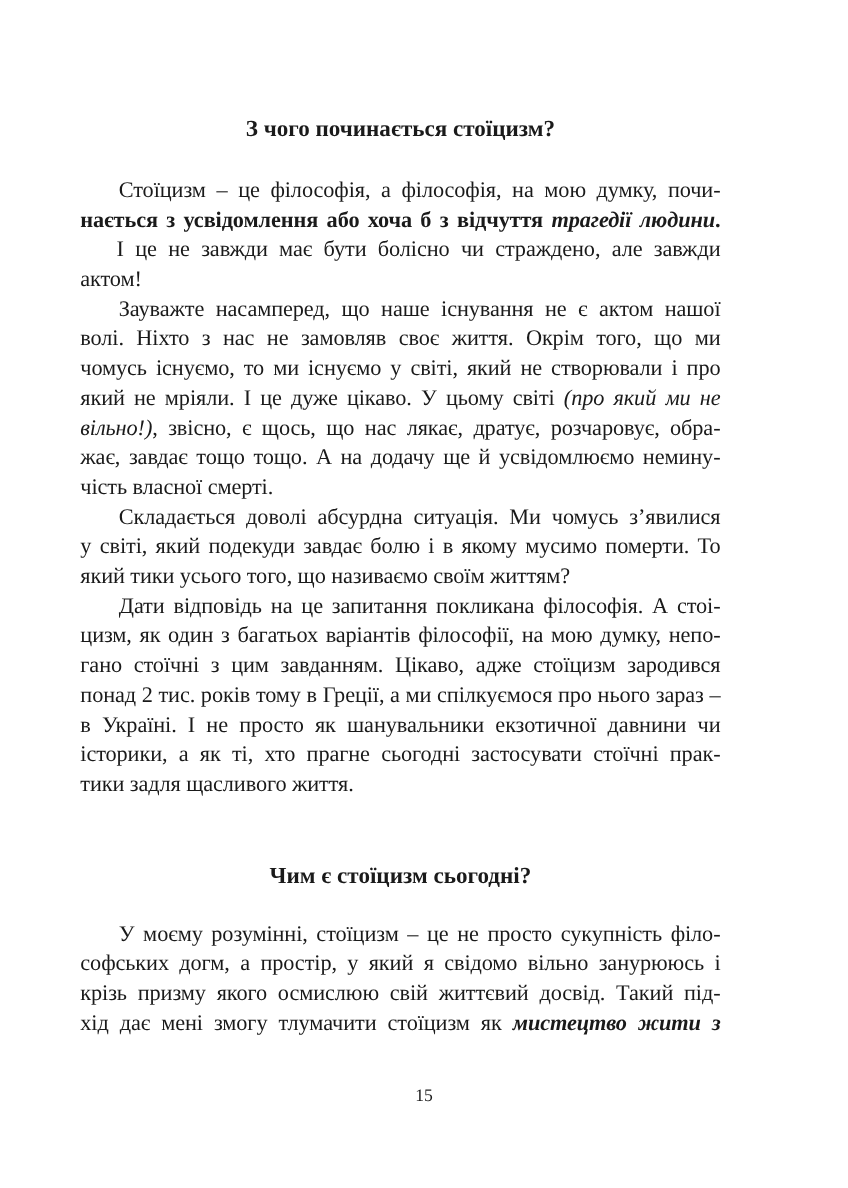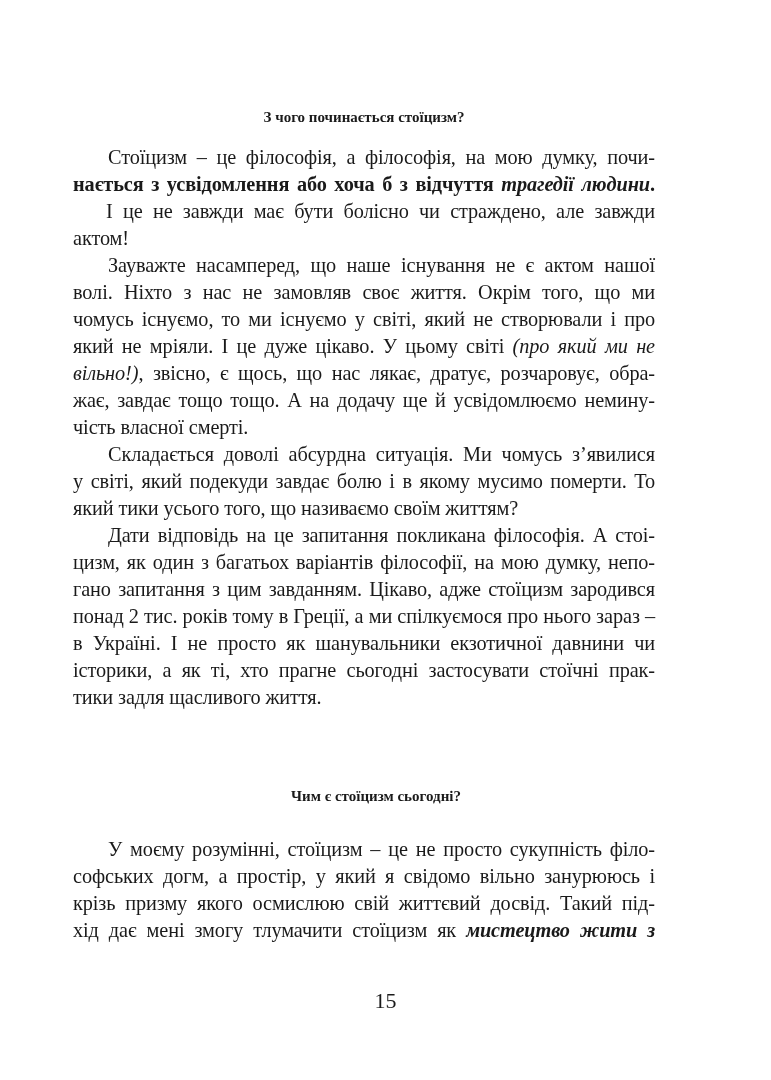--- a/index.html
+++ b/index.html
@@ -1,31 +1,31 @@
 <!DOCTYPE html>
 <html><head>
 <meta charset="utf-8">
 <style>
   html, body { margin: 0; padding: 0; background: #ffffff; }
   body { width: 771px; height: 1080px; position: relative; overflow: hidden;
          font-family: "Liberation Serif", "DejaVu Serif", serif; color: #1a1a1a; }
   .page { position: absolute; left: 73px; top: 0; width: 582px; }
-  h2 { margin: 0; font-size: 15px; font-weight: bold; text-align: center; line-height: 27px; }
+  h2 { margin: 0; font-size: 21px; font-weight: bold; text-align: center; line-height: 27px; }
   #h1 { position: absolute; top: 104px; left: 0; width: 582px; }
-  #s1 { position: absolute; top: 144px; left: 0; width: 582px; }
-  #h2 { position: absolute; top: 783px; left: 12px; width: 582px; }
+  #s1 { position: absolute; top: 160px; left: 0; width: 582px; }
+  #h2 { position: absolute; top: 783px; left: 0; width: 582px; }
   #s2 { position: absolute; top: 836px; left: 0; width: 582px; }
   p { margin: 0; font-size: 20.3px; line-height: 27px; text-align: justify;
       text-indent: 35px; hyphens: manual; letter-spacing: -0.1px; }
   .line { display: block; text-align: justify; text-align-last: justify; white-space: nowrap; }
   .line.last { text-align-last: left; }
   em { font-style: italic; }
   strong em, .bi { font-style: italic; font-weight: bold; }
   .pagenum { position: absolute; top: 988px; left: 0; width: 771px; text-align: center;
-             font-size: 22px; font-family: "Liberation Serif", "DejaVu Serif", serif; }
+             font-size: 16px; font-family: "Liberation Serif", "DejaVu Serif", serif; }
 </style>
 </head>
 <body>
 
 <div class="page">
   <h2 id="h1">З чого починається стоїцизм?</h2>
   <div id="s1">
       <p>
         <span class="line" style="text-indent: 35px;"><span>Стоїцизм – це філософія, а філософія, на мою думку, почи-</span></span>
         <span class="line" style="text-indent: 0px; font-weight: bold;"><span>нається з усвідомлення або хоча б з відчуття </span><em>трагедії людини</em><span>.</span></span>
@@ -42,21 +42,21 @@
         <span class="line last" style="text-indent: 0px;"><span>чість власної смерті.</span></span>
       </p>
       <p>
         <span class="line" style="text-indent: 35px;"><span>Складається доволі абсурдна ситуація. Ми чомусь з’явилися</span></span>
         <span class="line" style="text-indent: 0px;"><span>у світі, який подекуди завдає болю і в якому мусимо померти. То</span></span>
         <span class="line last" style="text-indent: 0px;"><span>який тики усього того, що називаємо своїм життям?</span></span>
       </p>
       <p>
         <span class="line" style="text-indent: 35px;"><span>Дати відповідь на це запитання покликана філософія. А стоі-</span></span>
         <span class="line" style="text-indent: 0px;"><span>цизм, як один з багатьох варіантів філософії, на мою думку, непо-</span></span>
-        <span class="line" style="text-indent: 0px;"><span>гано запитання з цим завданням. Цікаво, адже стоїцизм зародився</span></span>
+        <span class="line" style="text-indent: 0px;"><span>гано стоїчні з цим завданням. Цікаво, адже стоїцизм зародився</span></span>
         <span class="line" style="text-indent: 0px;"><span>понад 2 тис. років тому в Греції, а ми спілкуємося про нього зараз –</span></span>
         <span class="line" style="text-indent: 0px;"><span>в Україні. І не просто як шанувальники екзотичної давнини чи</span></span>
         <span class="line" style="text-indent: 0px;"><span>історики, а як ті, хто прагне сьогодні застосувати стоїчні прак-</span></span>
         <span class="line last" style="text-indent: 0px;"><span>тики задля щасливого життя.</span></span>
       </p>
     </div>
   <h2 id="h2">Чим є стоїцизм сьогодні?</h2>
   <div id="s2">
       <p>
         <span class="line" style="text-indent: 35px;"><span>У моєму розумінні, стоїцизм – це не просто сукупність філо-</span></span>

